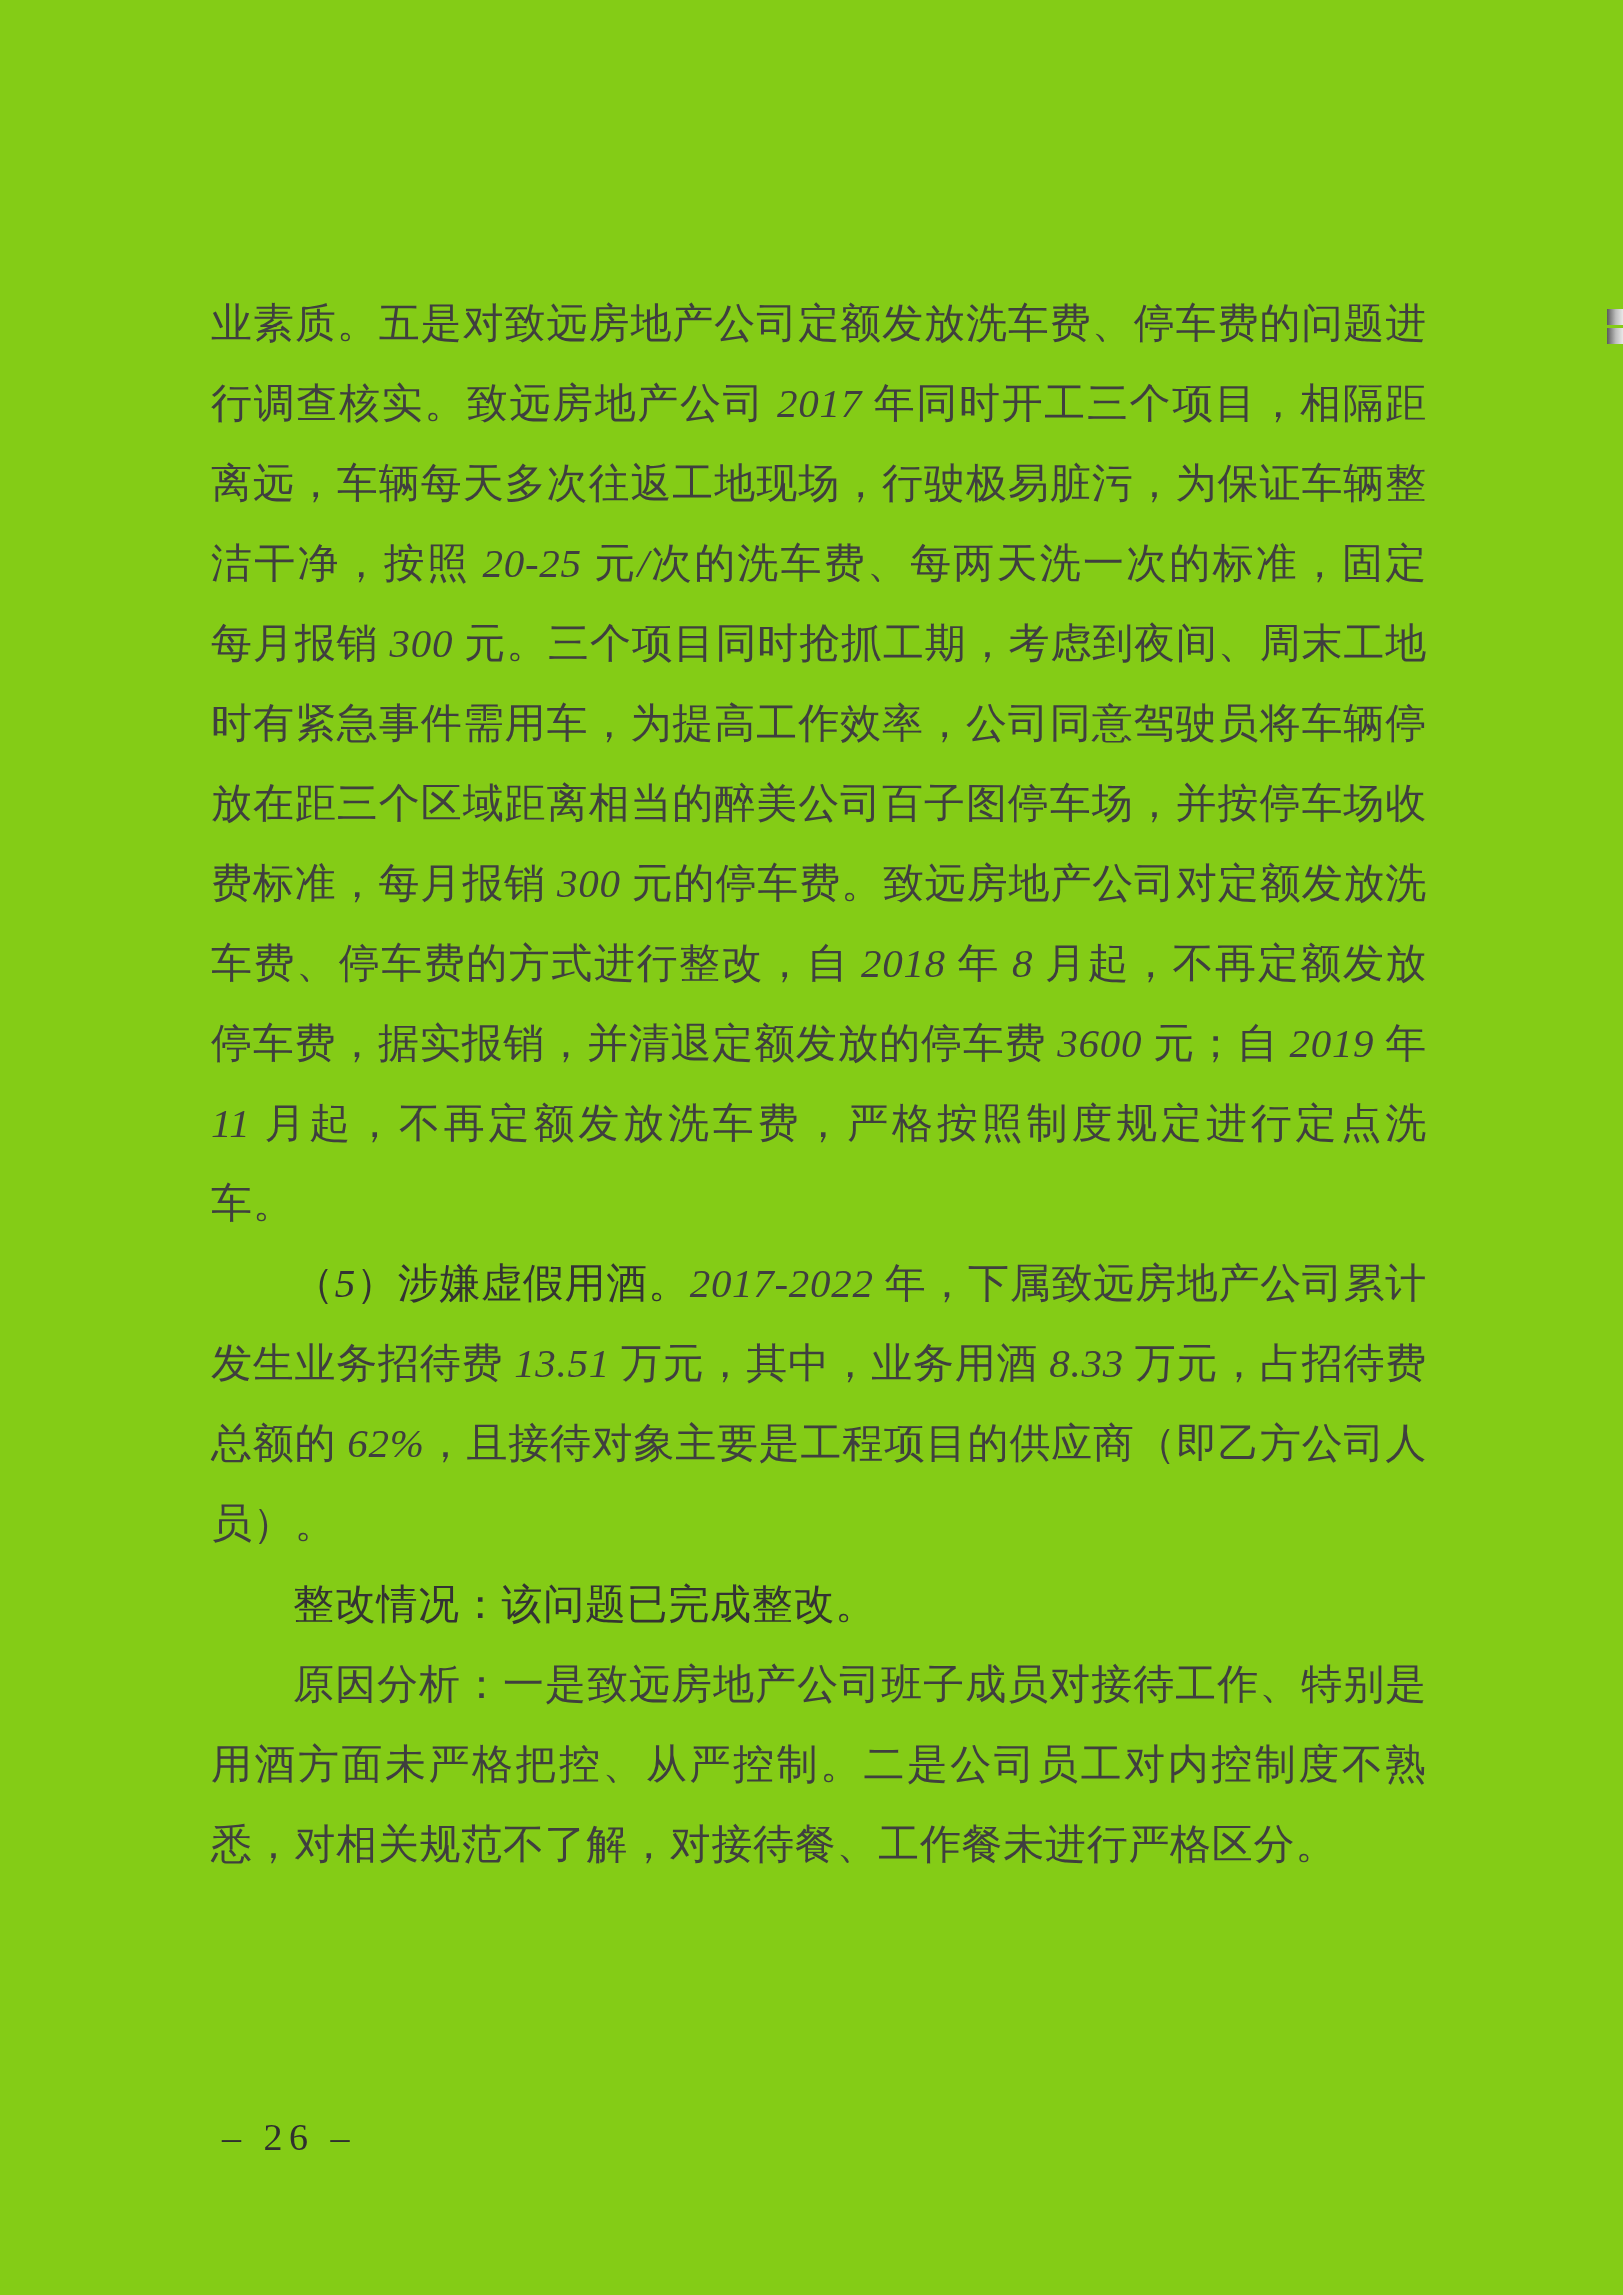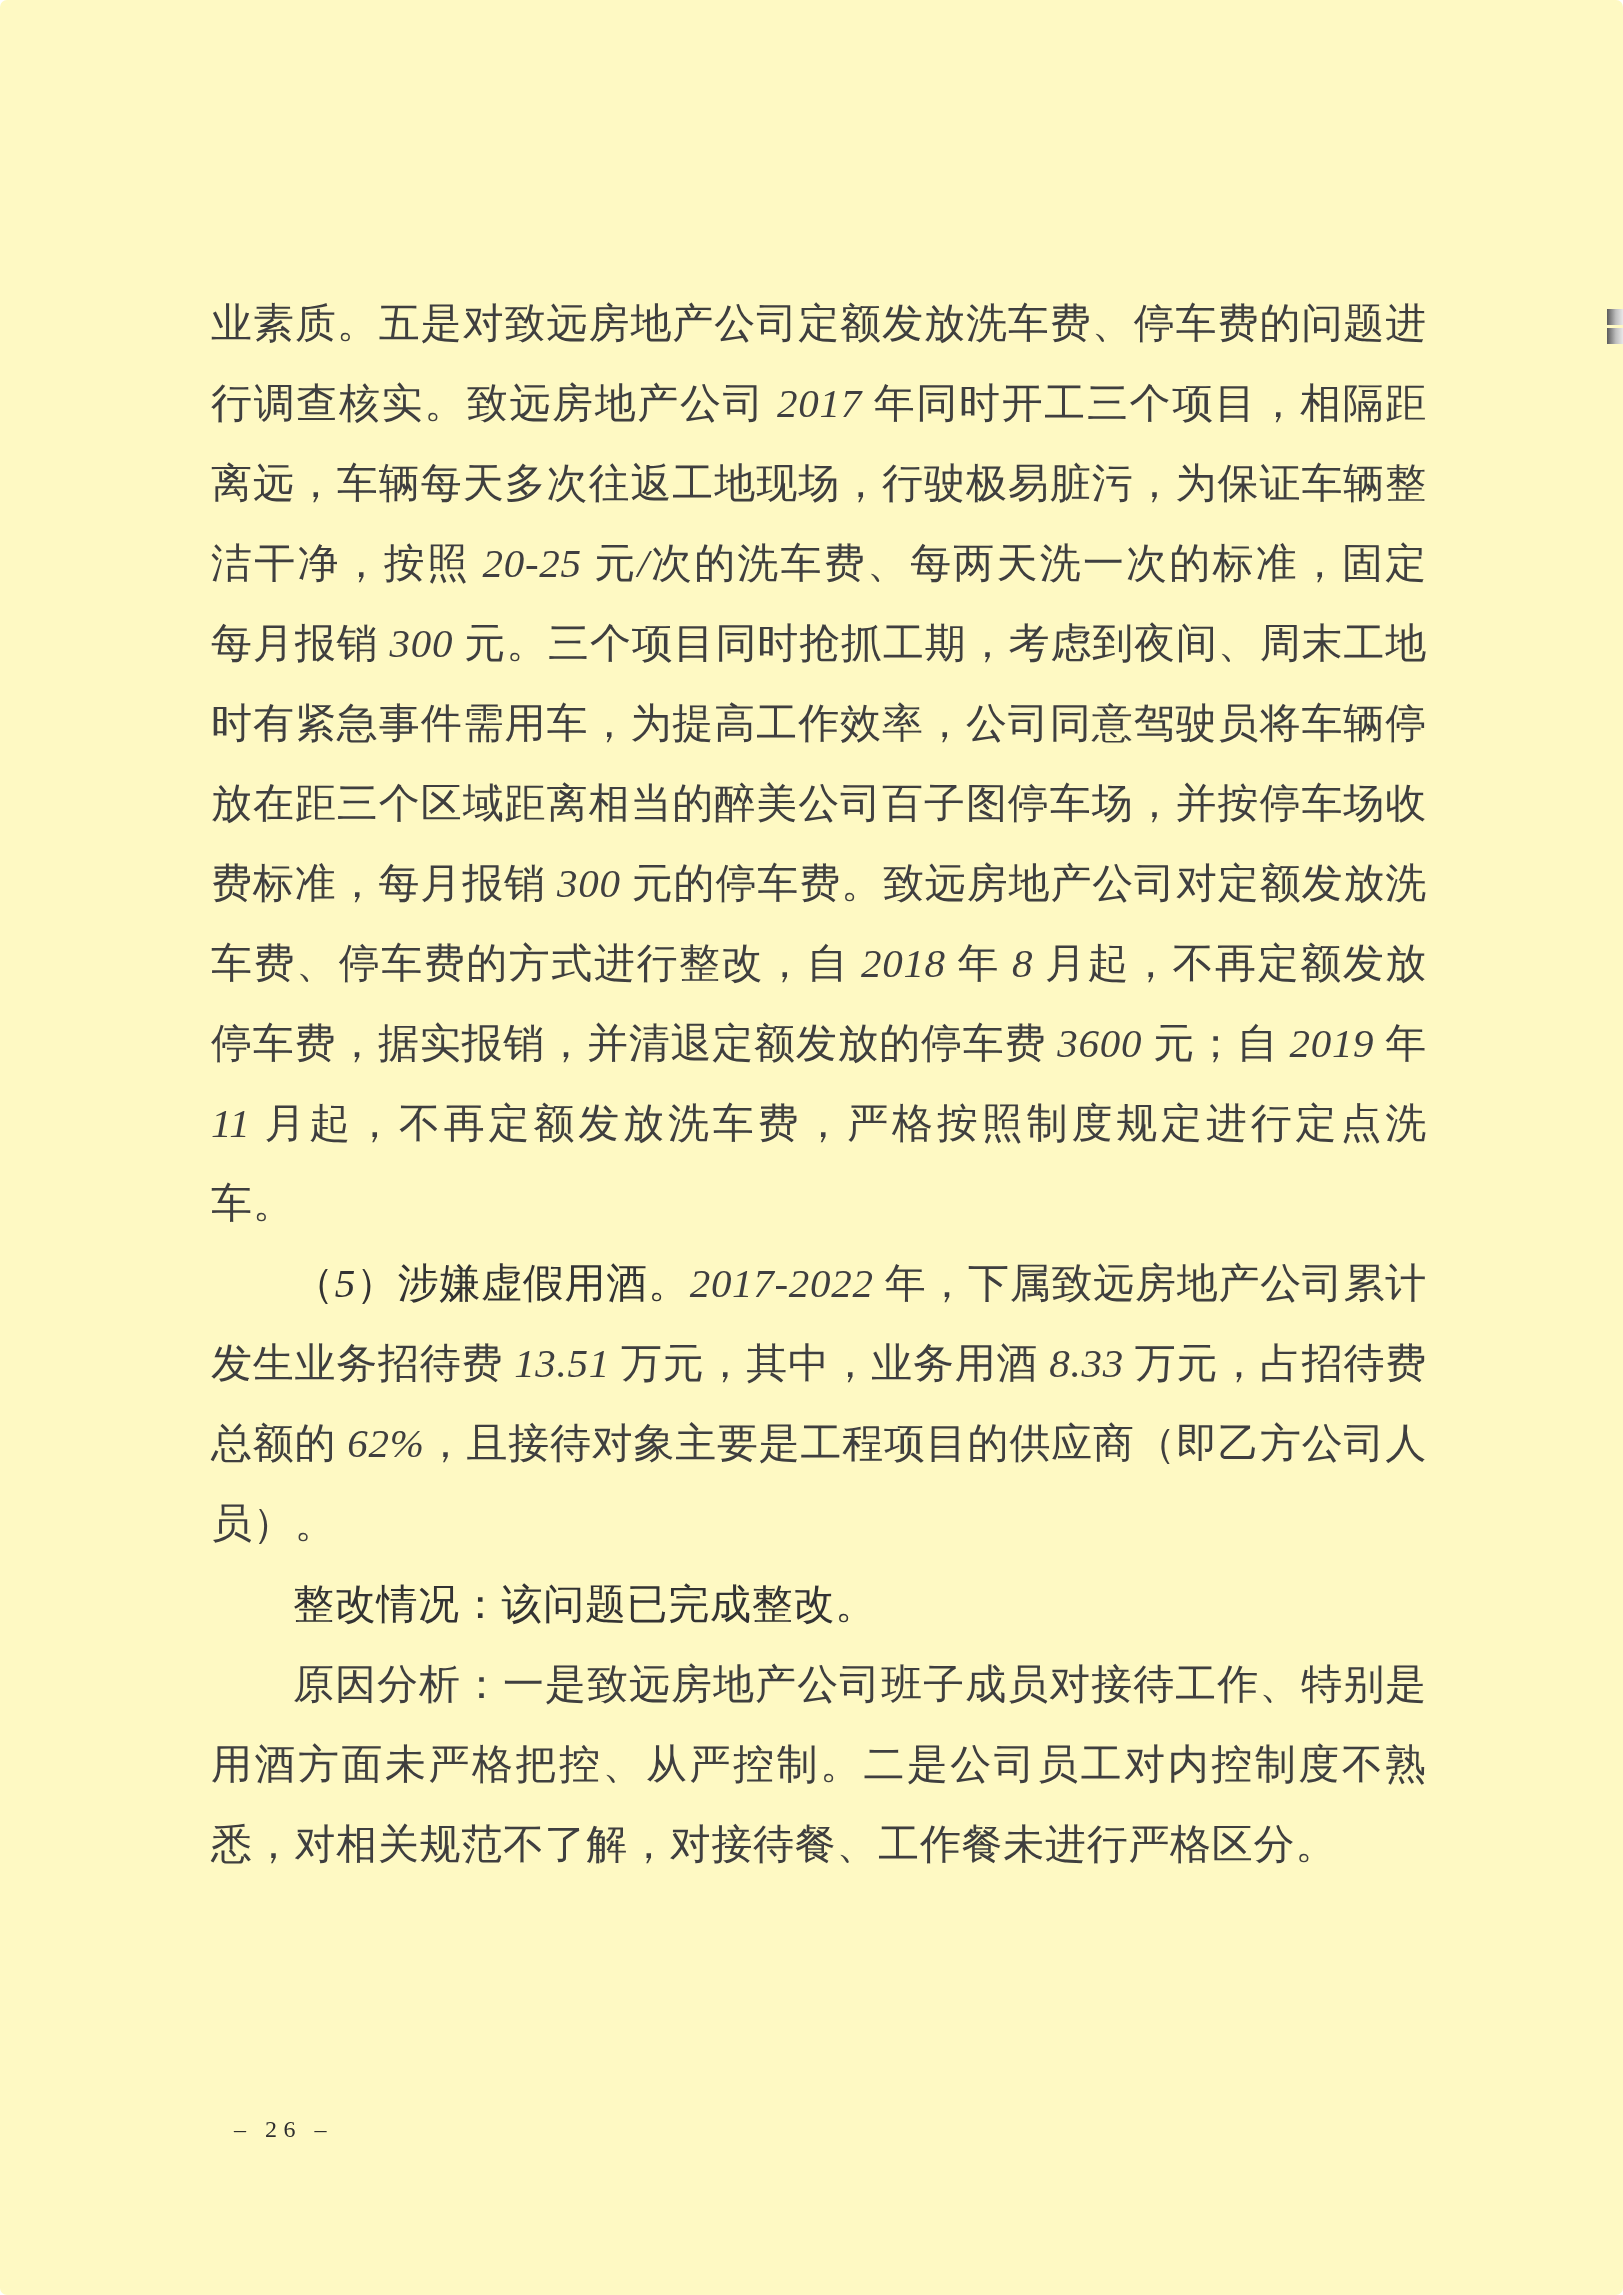--- a/index.html
+++ b/index.html
@@ -10,22 +10,21 @@
     width: 1623px;
     height: 2295px;
     background: #ffffff;
     position: relative;
     overflow: hidden;
     font-family: "Liberation Serif", "DejaVu Serif", serif;
   }
   .page {
     position: absolute;
     inset: 0;
-    background: #fef9c3;
-    border-radius: 7px;
+    background: #84cc16;
   }
   .text-block {
     position: absolute;
     left: 211px;
     top: 283px;
     width: 1216px;
     font-size: 41px;
     line-height: 1.952;
     color: #3f3f3f;
     text-align: justify;
@@ -41,23 +40,23 @@
   .indent {
     text-indent: 2em;
   }
   .bold {
     font-weight: 400;
     color: #333333;
     margin-top: 48px;
   }
   .page-number {
     position: absolute;
-    left: 234px;
+    left: 222px;
     top: 2115px;
-    font-size: 24px;
+    font-size: 38px;
     line-height: 1.2;
     color: #2f2f2f;
     font-family: "Liberation Serif", "DejaVu Serif", serif;
     letter-spacing: 6.5px;
     font-style: normal;
   }
   .scan-artifact {
     position: absolute;
     right: 0;
     top: 309px;

